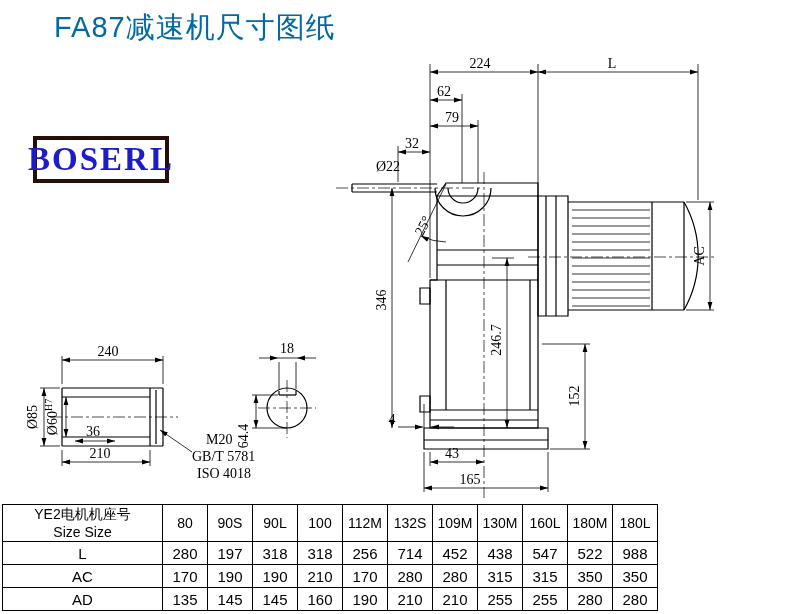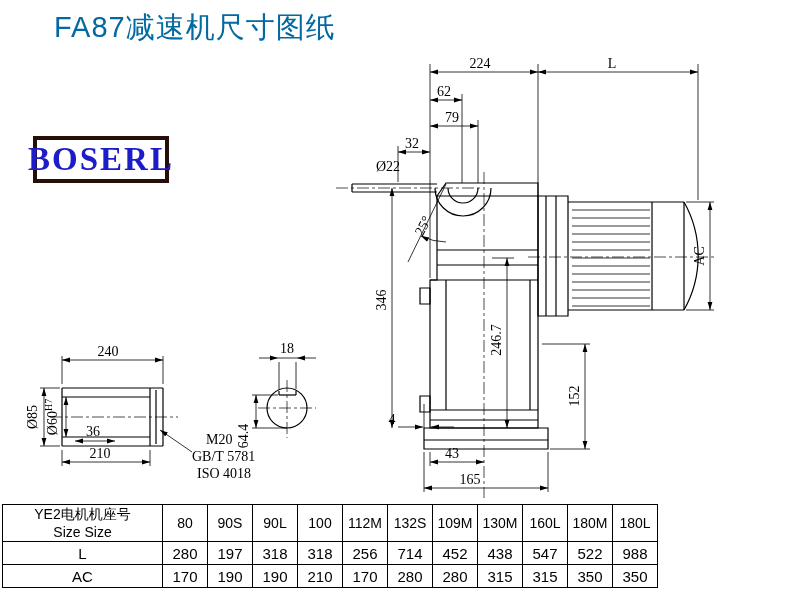--- a/index.html
+++ b/index.html
@@ -255,14 +255,28 @@
       <td>190</td>
       <td>210</td>
       <td>170</td>
       <td>280</td>
       <td>280</td>
       <td>315</td>
       <td>315</td>
       <td>350</td>
       <td>350</td>
     </tr>
+    <tr class="data">
+      <td>AD</td>
+      <td>135</td>
+      <td>145</td>
+      <td>145</td>
+      <td>160</td>
+      <td>190</td>
+      <td>210</td>
+      <td>210</td>
+      <td>255</td>
+      <td>255</td>
+      <td>280</td>
+      <td>280</td>
+    </tr>
   </tbody>
 </table>
 
 </body></html>

